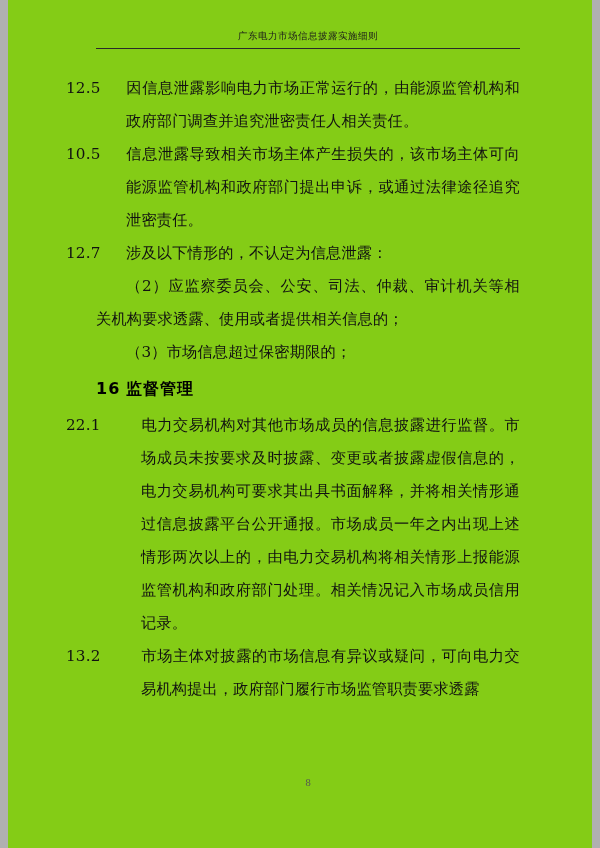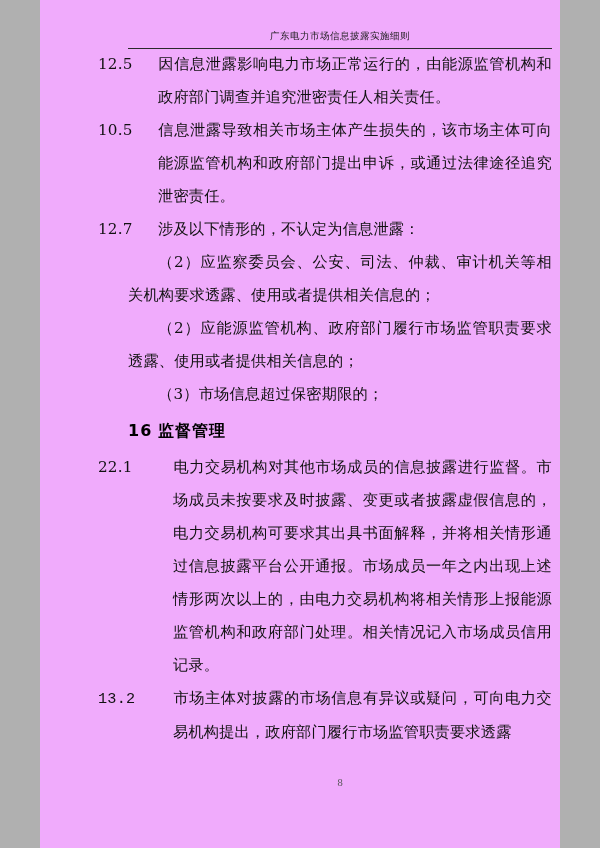--- a/index.html
+++ b/index.html
@@ -5,23 +5,23 @@
   html, body {
     margin: 0;
     padding: 0;
     background: #b0b0b0;
   }
   body {
     font-family: "Liberation Serif", "DejaVu Serif", serif;
   }
   .page {
     position: relative;
-    width: 520px;
+    width: 584px;
     height: 848px;
-    background: #f0abfc;
+    background: #84cc16;
     margin: 0 auto;
     overflow: hidden;
     box-sizing: border-box;
   }
   .page-inner {
     position: absolute;
     left: 0;
     top: 0;
     width: 600px;
     height: 848px;
@@ -40,21 +40,21 @@
   .header-rule {
     position: absolute;
     left: 88px;
     top: 48px;
     width: 424px;
     border-bottom: 1px solid #2a2a2a;
   }
   .content {
     position: absolute;
     left: 88px;
-    top: 48px;
+    top: 72px;
     width: 424px;
   }
   p.para {
     margin: 0;
     font-size: 15.2px;
     line-height: 33px;
     color: #111111;
     text-align: justify;
     text-justify: inter-ideograph;
     font-family: "DejaVu Serif", "Liberation Serif", serif;
@@ -111,29 +111,28 @@
     <div class="content">
 
       <p class="para hang"><span class="num">12.5</span><span>因信息泄露影响电力市场正常运行的，由能源监管机构和政府部门调查并追究泄密责任人相关责任。</span></p>
 
       <p class="para hang"><span class="num">10.5</span><span>信息泄露导致相关市场主体产生损失的，该市场主体可向能源监管机构和政府部门提出申诉，或通过法律途径追究泄密责任。</span></p>
 
       <p class="para hang"><span class="num">12.7</span><span>涉及以下情形的，不认定为信息泄露：</span></p>
 
       <p class="para para-list">（2）应监察委员会、公安、司法、仲裁、审计机关等相关机构要求透露、使用或者提供相关信息的；</p>
 
-      <p class="para para-list">（2）应能源监管机构、政府部门履行市场监管职责要求透露、使用或者提供相关信息的；</p>
 
       <p class="para para-list">（3）市场信息超过保密期限的；</p>
 
 
       <p class="sec-head"><span class="sec-num">16</span><span>监督管理</span></p>
 
       <p class="para hang-deep"><span class="num" style="min-width:45px;padding-left:15px;box-sizing:border-box;">22.1</span><span>电力交易机构对其他市场成员的信息披露进行监督。市场成员未按要求及时披露、变更或者披露虚假信息的，电力交易机构可要求其出具书面解释，并将相关情形通过信息披露平台公开通报。市场成员一年之内出现上述情形两次以上的，由电力交易机构将相关情形上报能源监管机构和政府部门处理。相关情况记入市场成员信用记录。</span></p>
 
-      <p class="para hang-deep"><span class="num" style="min-width:45px;padding-left:15px;box-sizing:border-box;font-family:Liberation Mono, monospace;">13.2</span><span>市场主体对披露的市场信息有异议或疑问，可向电力交易机构提出，政府部门履行市场监管职责要求透露</span></p>
+      <p class="para hang-deep"><span class="num" style="min-width:45px;padding-left:15px;box-sizing:border-box;">13.2</span><span>市场主体对披露的市场信息有异议或疑问，可向电力交易机构提出，政府部门履行市场监管职责要求透露</span></p>
 
     </div>
 
     <div class="footer-page">8</div>
 
   </div>
 </div>
 
 </body></html>

